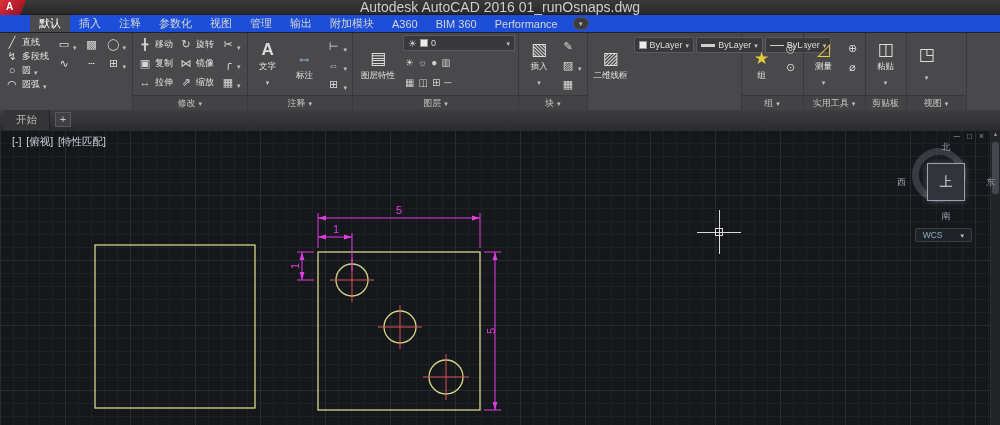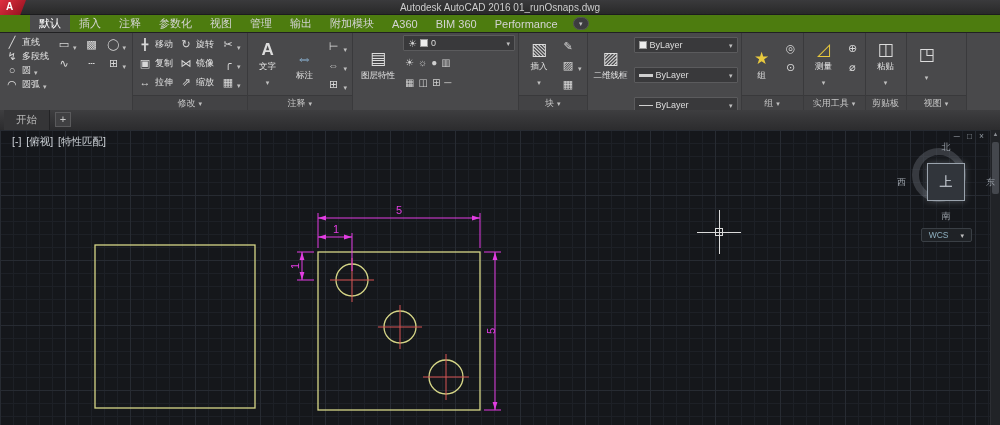--- a/index.html
+++ b/index.html
@@ -8,24 +8,24 @@
 
   
   .titlebar { height: 15px; background: linear-gradient(#3a3a3c, #292929); position: relative;
     display: flex; align-items: center; border-bottom: 1px solid #1c1c1e; }
   .logo { position: absolute; left: 0; top: 0; width: 26px; height: 15px;
     background: linear-gradient(135deg, #e03040, #8f0f1d);
     clip-path: polygon(0 0, 100% 0, 78% 100%, 0 100%); }
   .logo::before { content: "A"; color: #fff; font-size: 10px; font-weight: bold;
     position: absolute; left: 6px; top: 1px; }
   .title-text { position: absolute; left: 0; right: 0; text-align: center;
-    font-size: 10px; color: #cdcdcd; }
+    font-size: 14px; color: #cdcdcd; }
 
   
-  .tabbar { height: 18px; background: #4d7c0f; display: flex; align-items: stretch;
+  .tabbar { height: 18px; background: #1d4ed8; display: flex; align-items: stretch;
     padding-left: 30px; border-bottom: 1px solid #202022; }
   .rtab { padding: 0 9px; font-size: 11px; color: #d4d4d4; display: flex; align-items: center; }
   .rtab.active { background: #4b4b4d; color: #fff; }
   .rtab-opt { width: 16px; height: 13px; margin: 2px 0 0 6px; border-radius: 7px;
     background: #3c3c3e; border: 1px solid #555; color: #bbb; font-size: 8px;
     display: flex; align-items: center; justify-content: center; }
 
   
   .ribbon { display: flex; height: 77px; background: #49494b; overflow: hidden; }
   .panel { display: flex; flex-direction: column; flex-shrink: 0; border-right: 1px solid #3a3a3c; }
@@ -50,21 +50,21 @@
   .yellow { color: #e8c93e; }
   .blue { color: #8fb8da; }
 
   .combo { display: flex; align-items: center; gap: 3px; background: #39393b;
     border: 1px solid #5b5b5d; height: 16px; padding: 0 4px; border-radius: 1px;
     color: #ddd; font-size: 9px; }
   .combo .cval { flex: 1; }
   .sw { width: 8px; height: 8px; background: #ececec; border: 1px solid #9a9a9a; }
   .lw { width: 14px; height: 3px; background: #cfcfcf; }
   .lt { width: 14px; height: 1px; background: #cfcfcf; }
-  .stack { display: flex; flex-direction: column; gap: 14px; width: 104px; }
+  .stack { display: flex; flex-direction: row; gap: 2px; width: 104px; }
   .layer-right { display: flex; flex-direction: column; gap: 2px; width: 112px; }
   .icon-row { display: flex; gap: 4px; padding: 0 2px; height: 18px; align-items: center; }
   .micon { font-size: 10px; color: #cfcfcf; }
 
   
   .filetabs { height: 20px; background: linear-gradient(#3e3e40, #2c2c2e);
     display: flex; align-items: flex-end; padding-left: 4px; text-align: right; }
   .ftab { height: 20px; display: flex; align-items: center; padding: 0 12px;
     font-size: 10.5px; border-right: 1px solid #232325; }
   .ftab.start { background: #353537; color: #b5b5b5; }
@@ -102,21 +102,21 @@
     background: #31353b; border: 1px solid #9aa3ad; color: #d3d9e0; font-size: 13px;
     display: flex; align-items: center; justify-content: center;
     box-shadow: 0 0 7px rgba(205, 214, 224, 0.3); }
   .vc-lbl { position: absolute; font-size: 9px; color: #9aa0a8; }
   .vc-n { top: -3px; left: 50%; transform: translateX(-50%); }
   .vc-s { bottom: -3px; left: 50%; transform: translateX(-50%); }
   .vc-w { left: -11px; top: 50%; transform: translateY(-50%); }
   .vc-e { right: -11px; top: 50%; transform: translateY(-50%); }
   .wcs { position: absolute; right: 28px; top: 98px; z-index: 5; background: #1f2226;
     border: 1px solid #3a3f45; border-radius: 2px; padding: 1px 7px; font-size: 8.5px;
-    color: #8fb0c0; display: flex; align-items: center; gap: 12px; margin-left: 28px; }
+    color: #8fb0c0; display: flex; align-items: center; gap: 18px; margin-left: 28px; }
 
   .cwin { position: absolute; right: 16px; top: 1px; display: flex; gap: 7px;
     color: #949ba3; font-size: 8.5px; z-index: 6; }
   .vscroll { position: absolute; right: 0; top: 0; width: 10px; height: 100%;
     background: #212327; border-left: 1px solid #2c2e33; z-index: 4; }
   .vthumb { position: absolute; top: 12px; right: 1px; width: 7px; height: 52px;
     background: #44474d; border-radius: 2px; }
   .varrow { position: absolute; right: 1px; top: 1px; width: 7px; font-size: 6px;
     color: #8a8d93; text-align: center; }
 </style>
@@ -294,20 +294,24 @@
           <span class="micon">▥</span>
         </div>
         <div class="icon-row">
           <span class="micon">▦</span>
           <span class="micon">◫</span>
           <span class="micon">⊞</span>
           <span class="micon">─</span>
         </div>
       </div>
     </div>
+    <div class="plabel">
+        <span>图层</span>
+        <span class="caret"></span>
+      </div>
   </div>
 
   <div class="panel">
     <div class="pbody">
       <div class="bigbtn">
         <span class="bicon">▧</span>
         <span class="blabel">插入</span>
         <span class="caret"></span>
       </div>
       <div class="vlist" style="padding-top:2px;">

